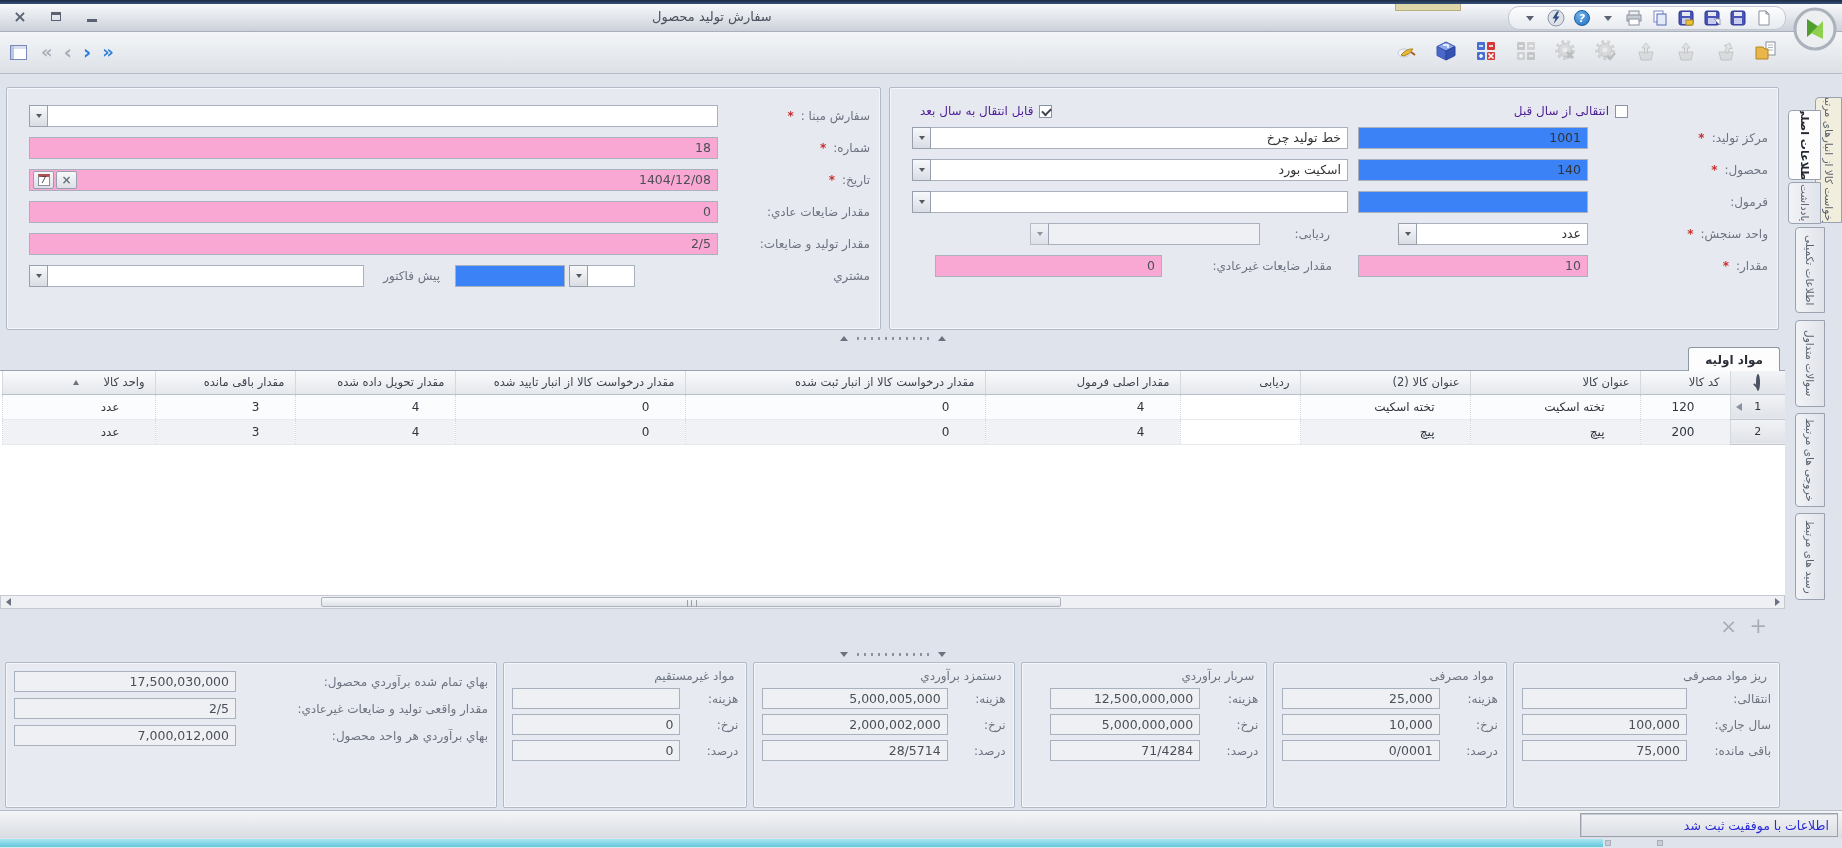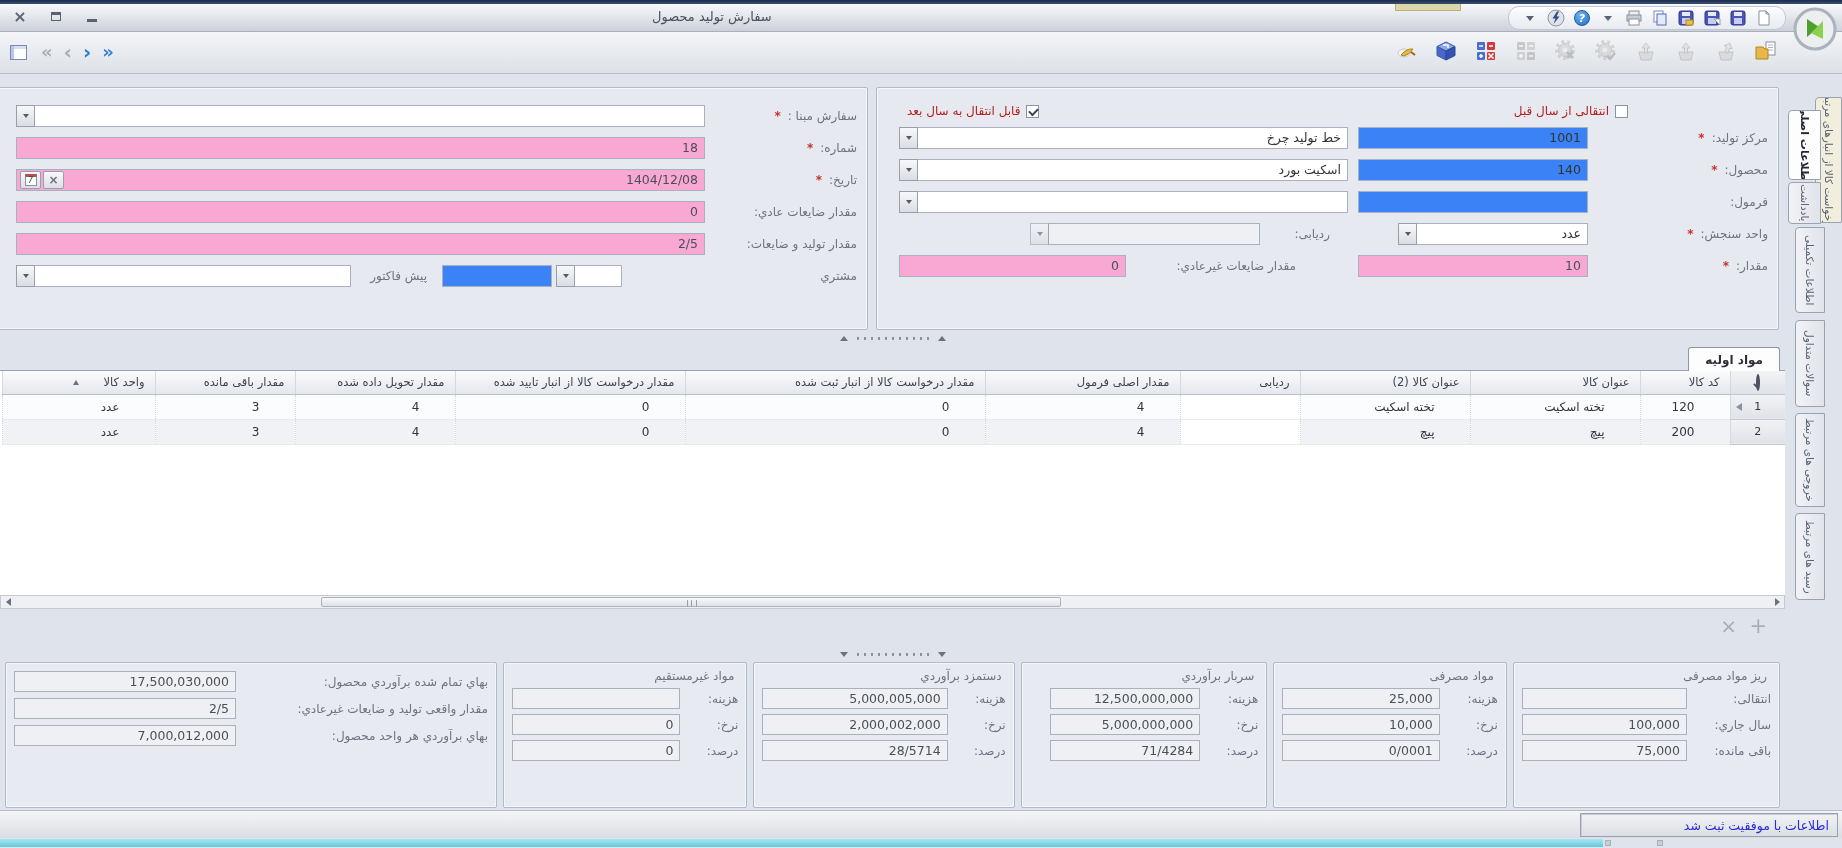--- a/index.html
+++ b/index.html
@@ -68,22 +68,22 @@
   .dbtn{width:19px;height:22px;background:linear-gradient(#f7f8fa,#d9dde3);border:1px solid #98a0ae;
     margin-right:-1px;display:flex;align-items:center;justify-content:center;}
   .combo.dis .dbtn{opacity:.6;}
   .car{width:0;height:0;border-left:3.5px solid transparent;border-right:3.5px solid transparent;
     border-top:4.5px solid #555b66;}
   .cbrow{justify-content:space-between;padding:8px 150px 0 30px;height:30px;}
   .cbitem{display:flex;align-items:center;gap:6px;}
   .cb{width:13px;height:13px;border:1px solid #8a93a2;background:#fff;position:relative;}
   .cb.checked::after{content:"";position:absolute;left:2px;top:2px;width:7px;height:4px;
     border-left:2px solid #3c4350;border-bottom:2px solid #3c4350;transform:rotate(-45deg);}
-  .cblbl{color:#b91c1c;}
-  .mr175{margin-right:175px;} .mr68{margin-right:68px;} .mr62{margin-right:62px;}
+  .cblbl{color:#4c1d95;}
+  .mr175{margin-right:175px;} .mr68{margin-right:68px;} .mr62{margin-right:26px;}
   .mr34{margin-right:34px;} .mr22{margin-right:22px;} .mr15{margin-right:15px;}
   .mr10{margin-right:10px;} .mr4{margin-right:4px;}
   .w66{width:66px;} .w110{width:110px;} .w335{width:335px;} .w60{width:60px;} .w148{width:148px;}
   .datefld{position:relative;}
   .dtbtns{position:absolute;left:3px;top:1px;display:flex;gap:2px;direction:ltr;}
   .mbtn{width:21px;height:18px;background:linear-gradient(#f8f9fa,#dcdfe5);border:1px solid #98a0ae;
     border-radius:2px;display:flex;align-items:center;justify-content:center;}
   .cal-glyph{width:12px;height:12px;background:#fff;border:1px solid #8a919e;border-top:3px solid #b05050;
     font-size:8px;line-height:8px;text-align:center;color:#444;}
   .cal-glyph::before{content:"7";}

